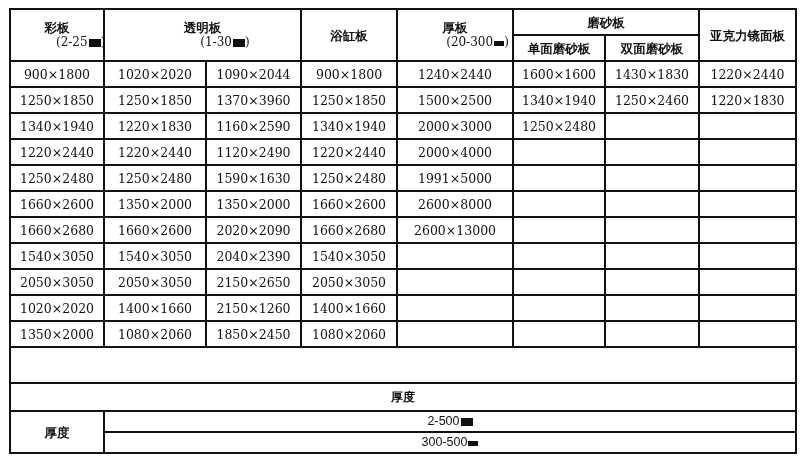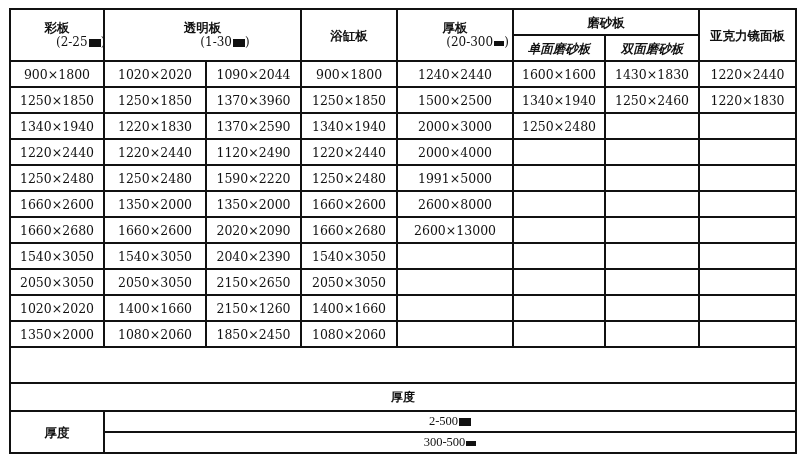--- a/index.html
+++ b/index.html
@@ -9,26 +9,26 @@
       position: absolute; left: 9px; top: 8px;
       width: 786px; border-collapse: collapse; table-layout: fixed;
     }
     table.spec td {
       border: 2px solid #111; text-align: center; vertical-align: middle;
       padding: 0; font-size: 12.5px; line-height: 1.2; white-space: nowrap; overflow: hidden;
     }
     .hdr { font-weight: bold; font-size: 13px; }
     .sub { font-weight: normal; font-size: 12px; padding-left: 45px; }
     tr.h1 td { height: 24px; }
-    tr.h2 td { height: 24px; font-style: italic; }
+    tr.h2 td { height: 24px; }
     tr.data td { height: 24px; }
     tr.blank td { height: 34px; }
     tr.thick td { height: 26px; }
     tr.trow td { height: 19px; }
-    td.left { text-align: left; padding-left: 3px; font-family: Liberation Serif, serif; font-size: 12px; }
+    td.left { text-align: left; padding-left: 3px; font-family: Liberation Sans, sans-serif; font-size: 12px; }
     .unit { display: inline-block; width: 12px; height: 8px; background: #111; vertical-align: middle; margin-left: 1px; }
     .unit.mm { width: 10px; height: 5px; vertical-align: baseline; }
   </style>
 </head>
 <body>
 
 <table class="spec">
   <colgroup>
     <col style="width:94px">
       <col style="width:102px">
@@ -78,41 +78,41 @@
         <td>1370×3960</td>
         <td>1250×1850</td>
         <td>1500×2500</td>
         <td>1340×1940</td>
         <td>1250×2460</td>
         <td>1220×1830</td>
   </tr>
   <tr class="data">
     <td>1340×1940</td>
         <td>1220×1830</td>
-        <td>1370×2590</td>
+        <td>1160×2590</td>
         <td>1340×1940</td>
         <td>2000×3000</td>
         <td>1250×2480</td>
         <td></td>
         <td></td>
   </tr>
   <tr class="data">
     <td>1220×2440</td>
         <td>1220×2440</td>
         <td>1120×2490</td>
         <td>1220×2440</td>
         <td>2000×4000</td>
         <td></td>
         <td></td>
         <td></td>
   </tr>
   <tr class="data">
     <td>1250×2480</td>
         <td>1250×2480</td>
-        <td>1590×2220</td>
+        <td>1590×1630</td>
         <td>1250×2480</td>
         <td>1991×5000</td>
         <td></td>
         <td></td>
         <td></td>
   </tr>
   <tr class="data">
     <td>1660×2600</td>
         <td>1350×2000</td>
         <td>1350×2000</td>

